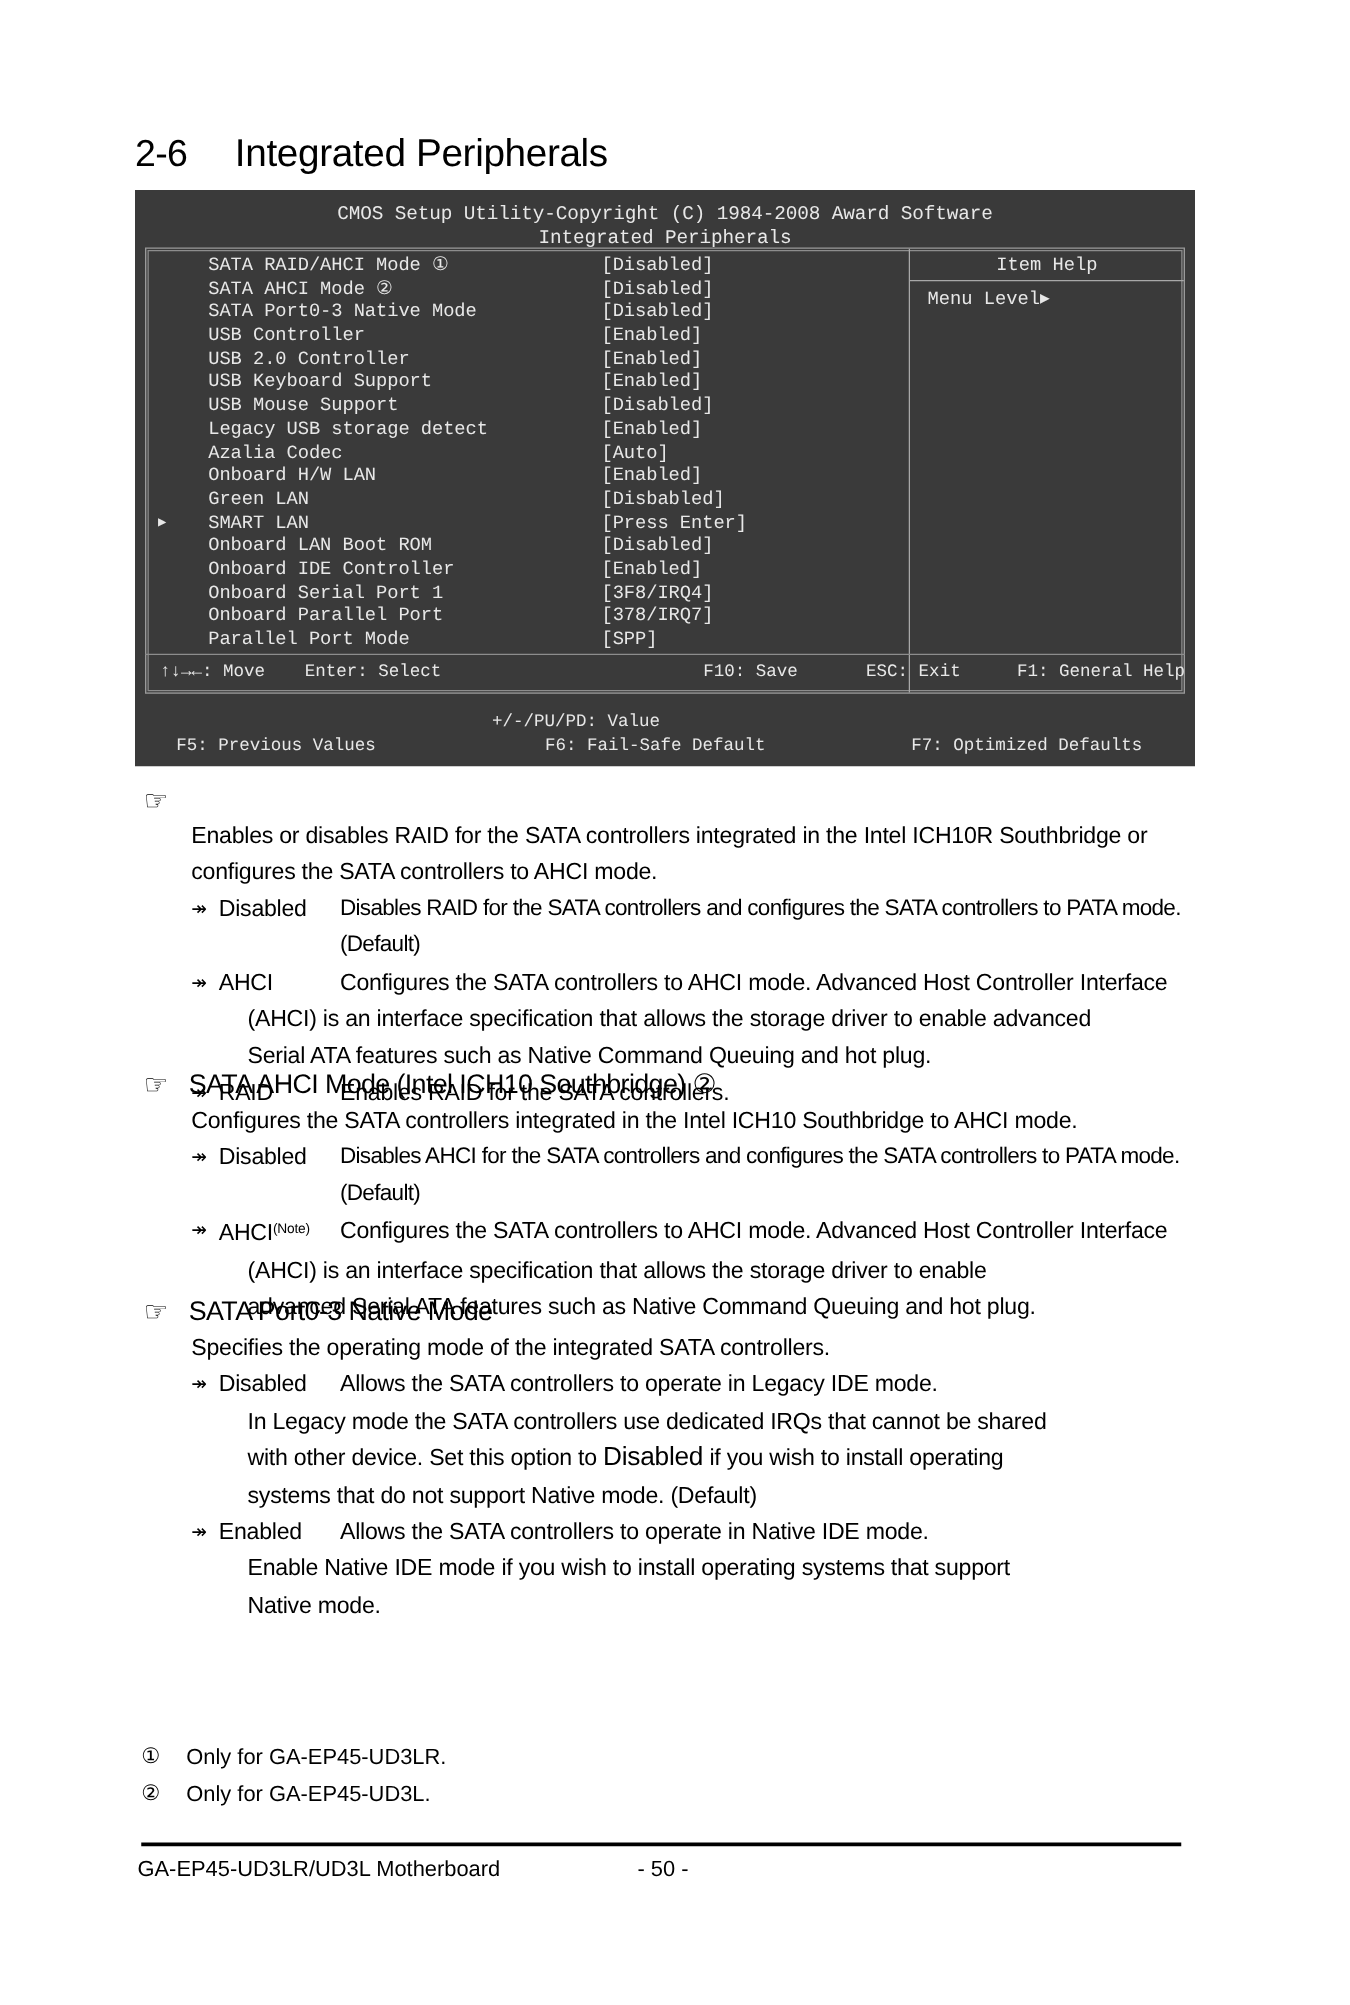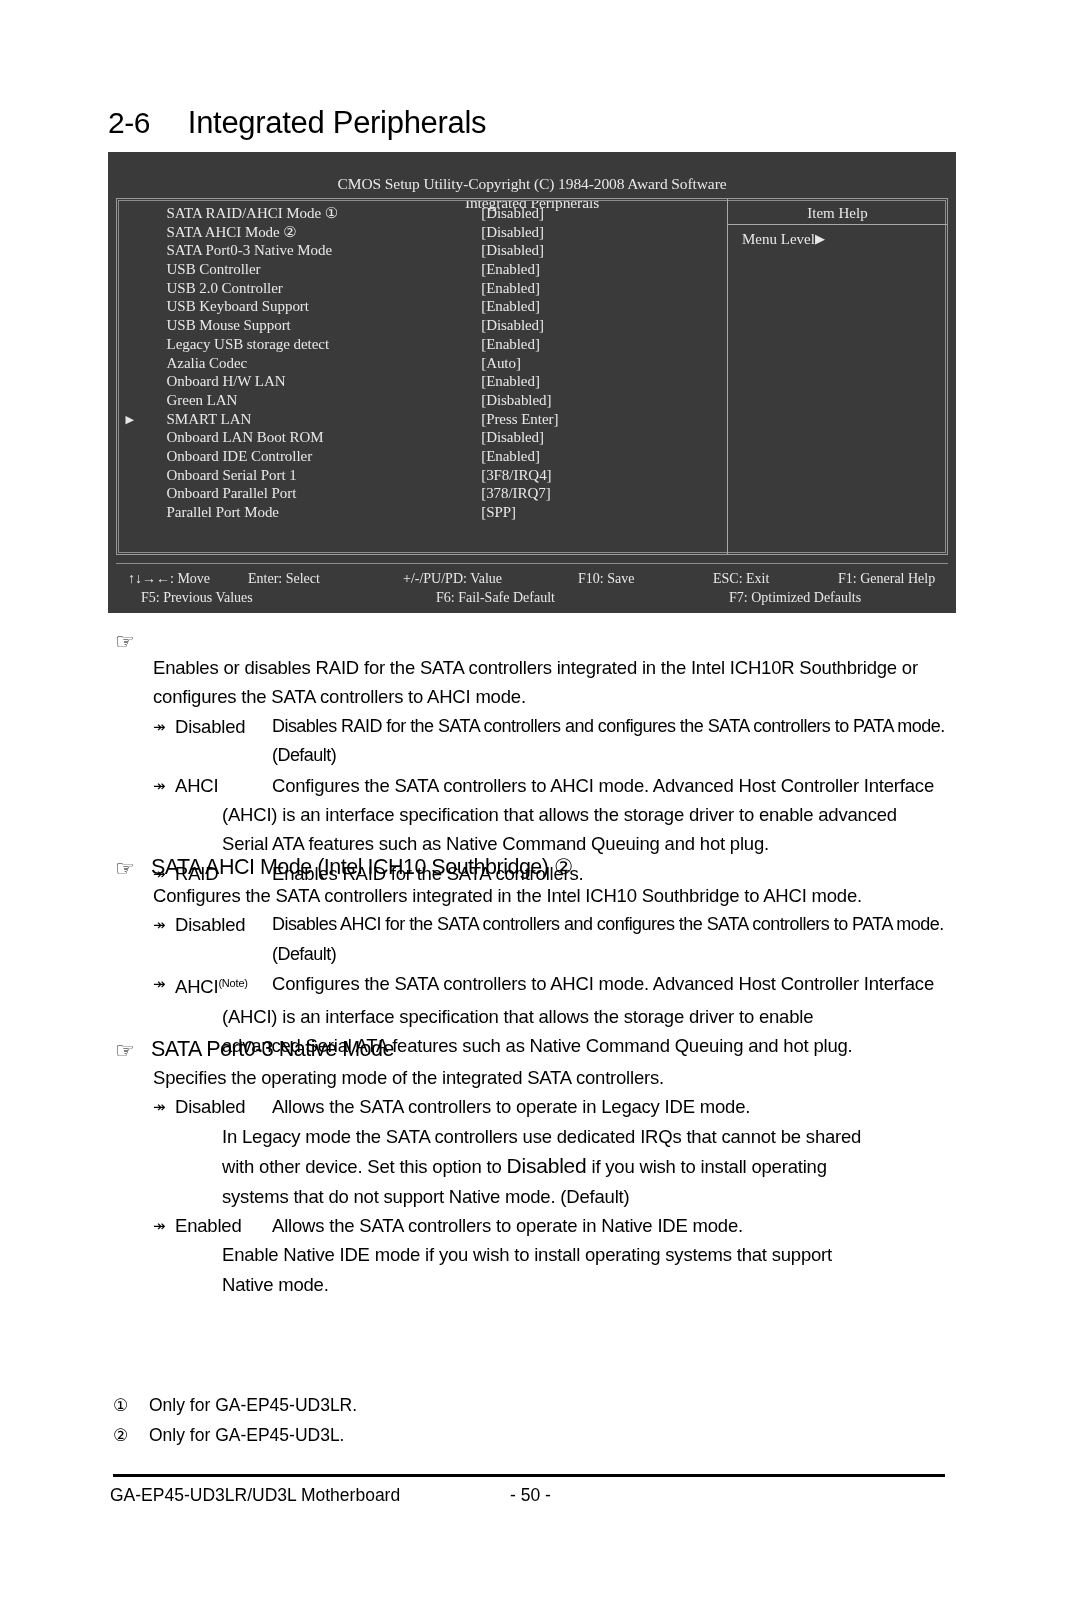--- a/index.html
+++ b/index.html
@@ -36,23 +36,23 @@
 
   
   .bios {
     position: absolute;
     left: 108px;
     top: 152px;
     width: 848px;
     height: 461px;
     background: #3a3a3a;
     color: #e8e8e8;
-    font-family: Liberation Serif, serif;
+    font-family: Liberation Mono, monospace;
     box-sizing: border-box;
-    padding: 16px;
+    padding: 4px;
   }
   .bios-title {
     text-align: center;
     font-size: 15.5px;
     line-height: 19px;
     padding-top: 6px;
     letter-spacing: -0.1px;
   }
   .bios-subtitle {
     text-align: center;
@@ -125,21 +125,21 @@
     line-height: 19px;
     border-top: 1px solid #8d8d8d;
     padding-top: 5px;
   }
   .bios-footer .line {
     display: flex;
     white-space: nowrap;
   }
   .bios-footer .k1 { margin-left: 12px; width: 120px; }
   .bios-footer .k2 { width: 155px; }
-  .bios-footer .k3 { width: 175px; }
+  .bios-footer .k3 { width: 175px; margin-top: 40px; }
   .bios-footer .k4 { width: 135px; }
   .bios-footer .k5 { width: 125px; }
   .bios-footer .k6 { }
   .bios-footer .f1 { margin-left: 25px; width: 295px; }
   .bios-footer .f2 { width: 293px; }
   .bios-footer .f3 { }
 
   
   .section {
     position: absolute;
@@ -190,21 +190,21 @@
     flex: none;
   }
   .opt .desc {
     flex: 1;
   }
   .opt.narrow .desc {
     letter-spacing: -0.55px;
     font-size: 18px;
   }
   .cont {
-    margin-left: 107px;
+    margin-left: 83px;
     font-size: 18.5px;
     line-height: 29.4px;
     letter-spacing: -0.2px;
   }
   .sup {
     font-size: 11px;
     vertical-align: 6px;
   }
   .big-word {
     font-size: 21px;

